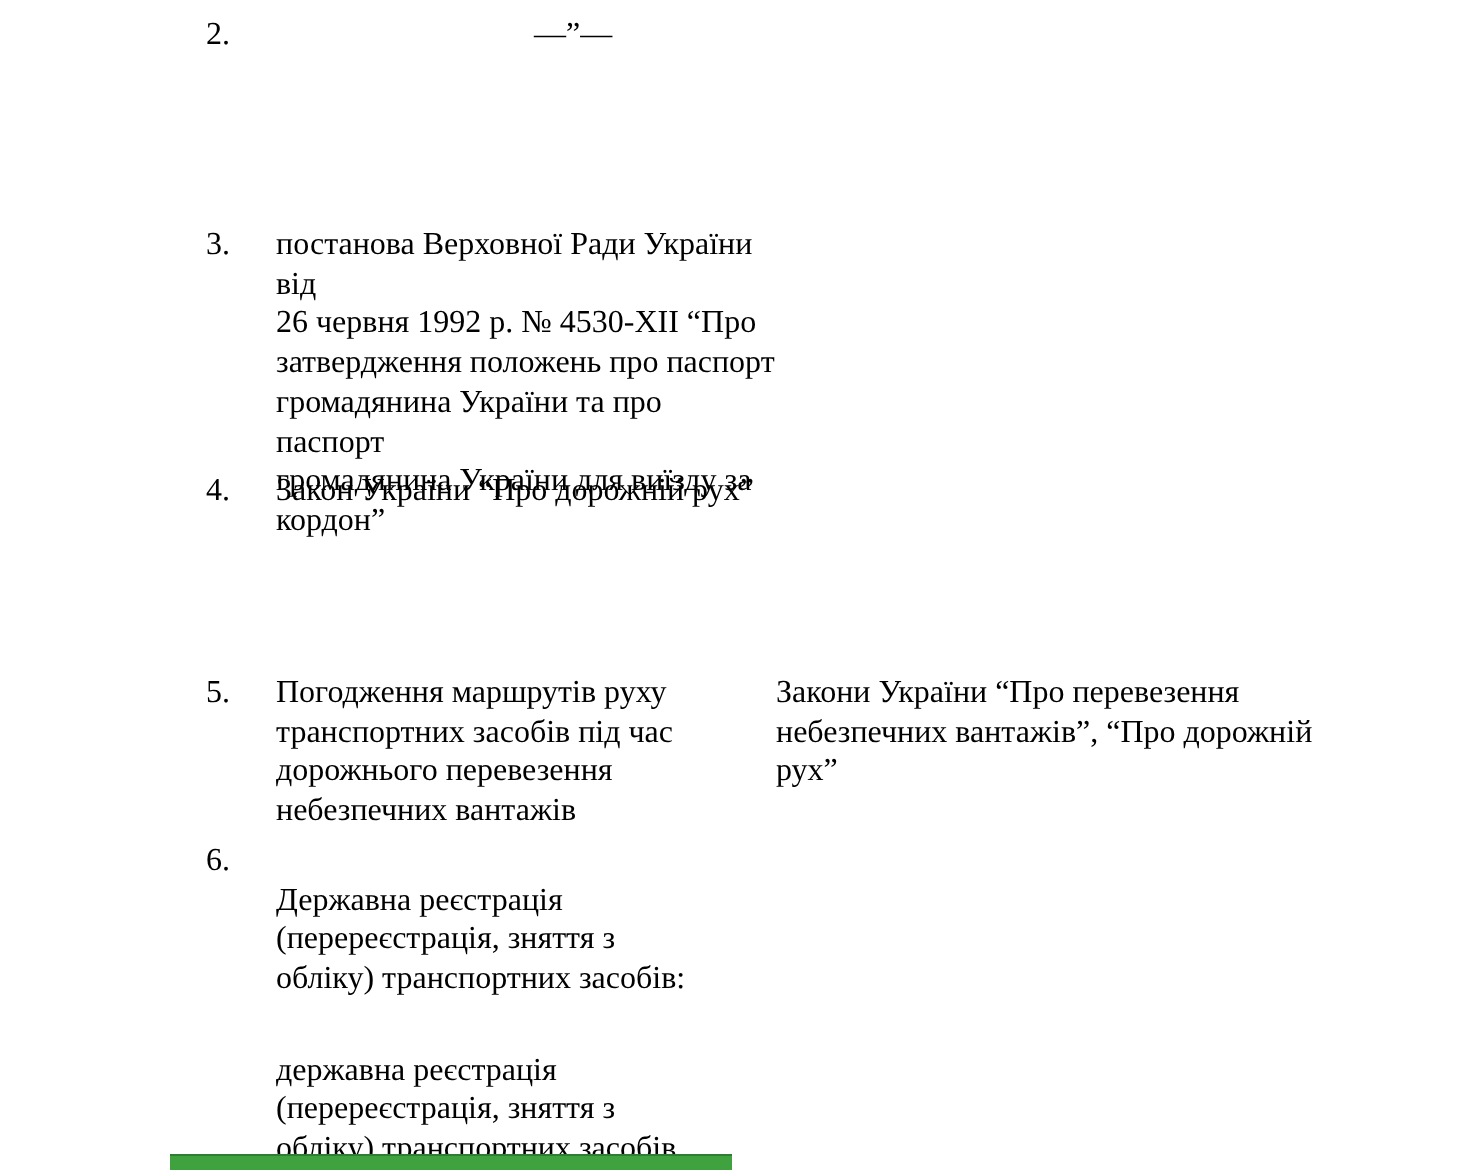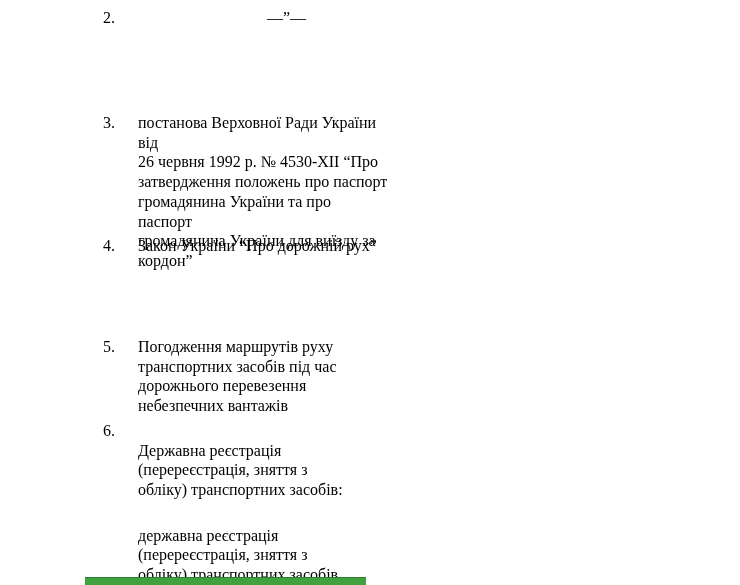--- a/index.html
+++ b/index.html
@@ -83,20 +83,23 @@
     <div class="c-legal">Закон України “Про дорожній рух”</div>
   </div>
 
   <div class="row row-5">
     <div class="c-spacer"></div>
     <div class="c-num">5.</div>
     <div class="c-service">Погодження маршрутів руху
 транспортних засобів під час
 дорожнього перевезення
 небезпечних вантажів</div>
+    <div class="c-legal">Закони України “Про перевезення
+небезпечних вантажів”, “Про дорожній
+рух”</div>
   </div>
 
   <div class="row row-6">
     <div class="c-spacer"></div>
     <div class="c-num">6.</div>
     <div class="c-service">
       <div>Державна реєстрація
 (перереєстрація, зняття з
 обліку) транспортних засобів:</div>
       <div class="subpara">державна реєстрація

